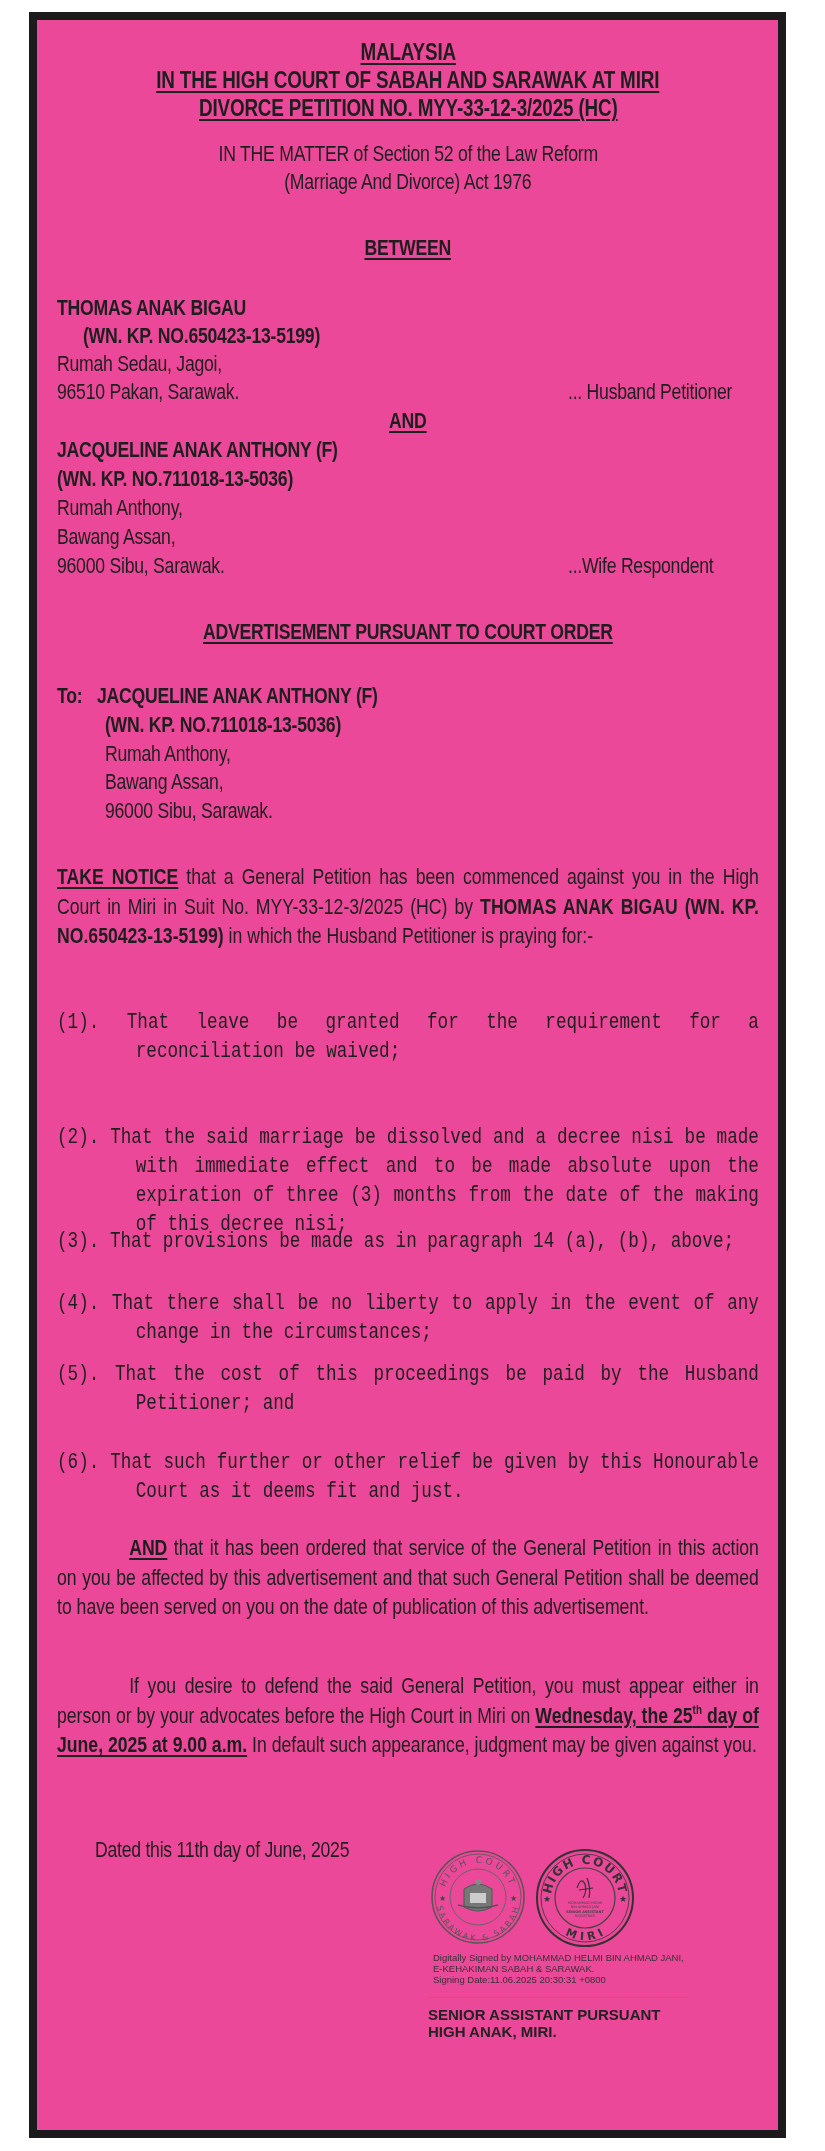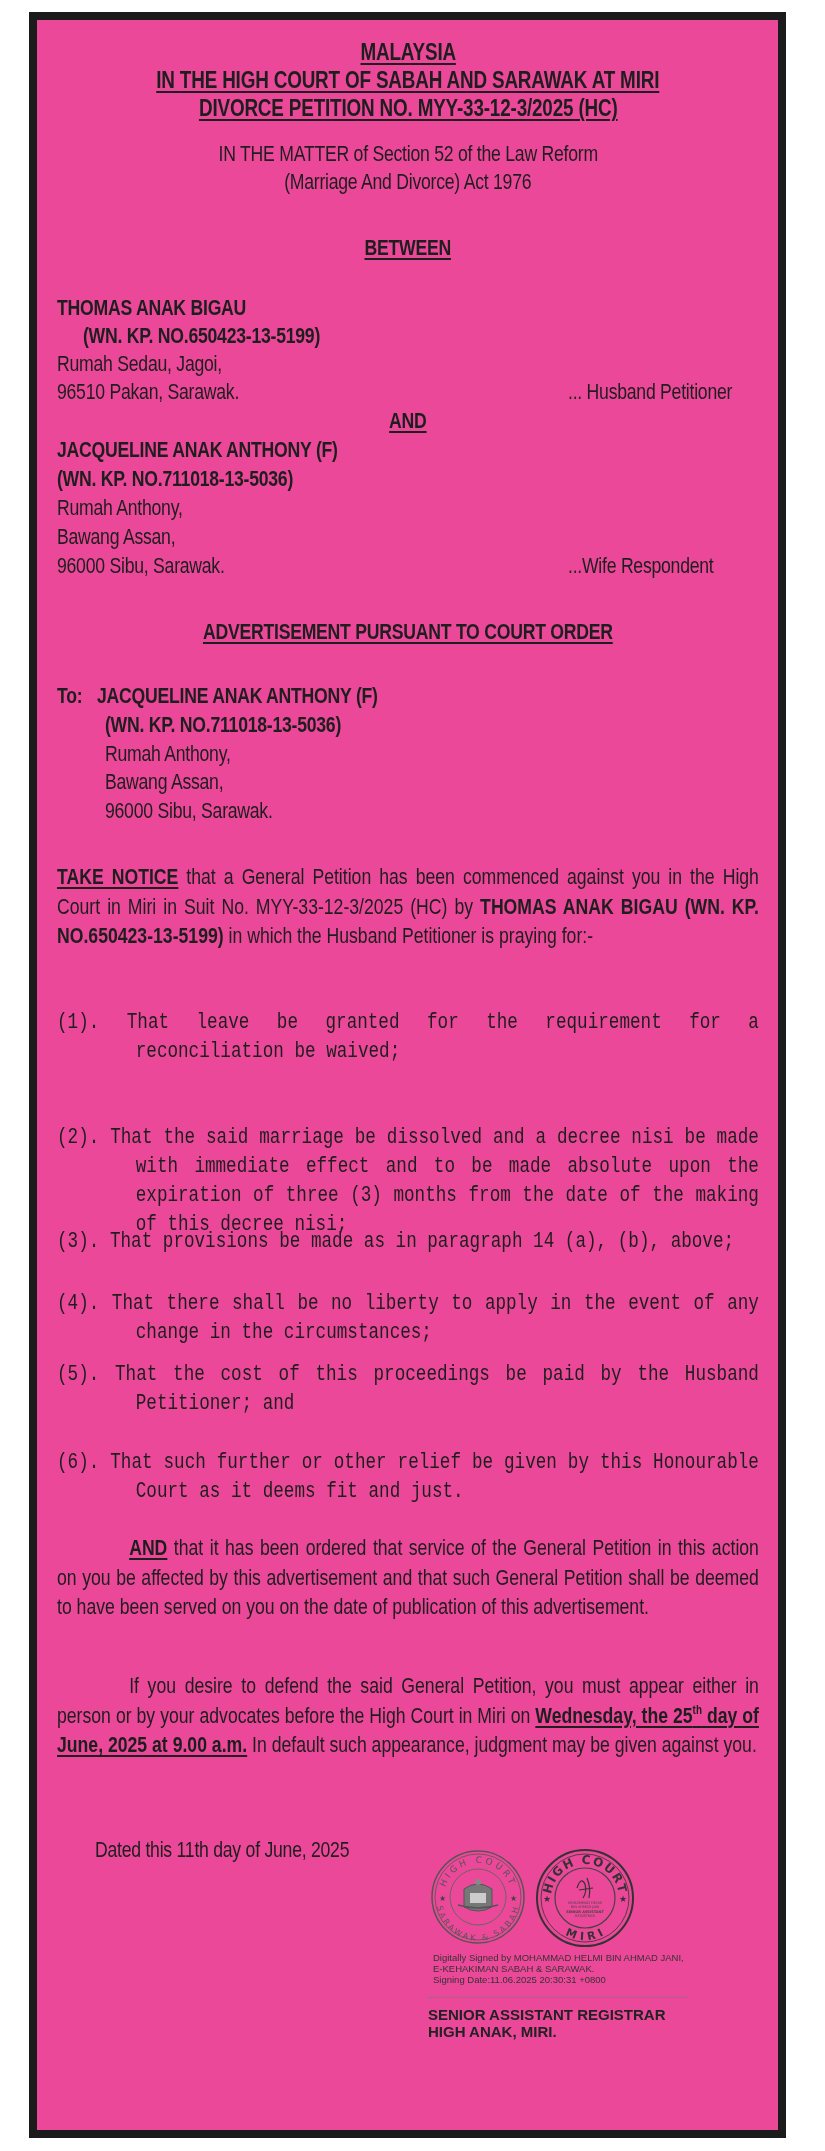--- a/index.html
+++ b/index.html
@@ -137,16 +137,16 @@
     <text x="50" y="60" font-size="3.5" fill="#444" text-anchor="middle" font-family="DejaVu Sans, sans-serif">BIN AHMAD JANI</text>
     <text x="50" y="65" font-size="3.5" fill="#444" text-anchor="middle" font-weight="bold" font-family="DejaVu Sans, sans-serif">SENIOR ASSISTANT</text>
     <text x="50" y="69" font-size="3.5" fill="#444" text-anchor="middle" font-family="DejaVu Sans, sans-serif">REGISTRAR</text>
   </svg>
 
   <div class="sig-text" style="top:1932px;left:396px;">Digitally Signed by MOHAMMAD HELMI BIN AHMAD JANI,</div>
   <div class="sig-text" style="top:1943px;left:396px;">E-KEHAKIMAN SABAH &amp; SARAWAK.</div>
   <div class="sig-text" style="top:1954px;left:396px;">Signing Date:11.06.2025 20:30:31 +0800</div>
 
   <div class="dots" style="left:391px;top:1977px;"></div>
-  <div class="reg" style="left:391px;top:1986px;">SENIOR ASSISTANT REGISTRAR</div>
+  <div class="reg" style="left:391px;top:1986px;">SENIOR ASSISTANT PURSUANT</div>
   <div class="reg" style="left:391px;top:2003px;">HIGH ANAK, MIRI.</div>
 
 </div>
 
 </body></html>

